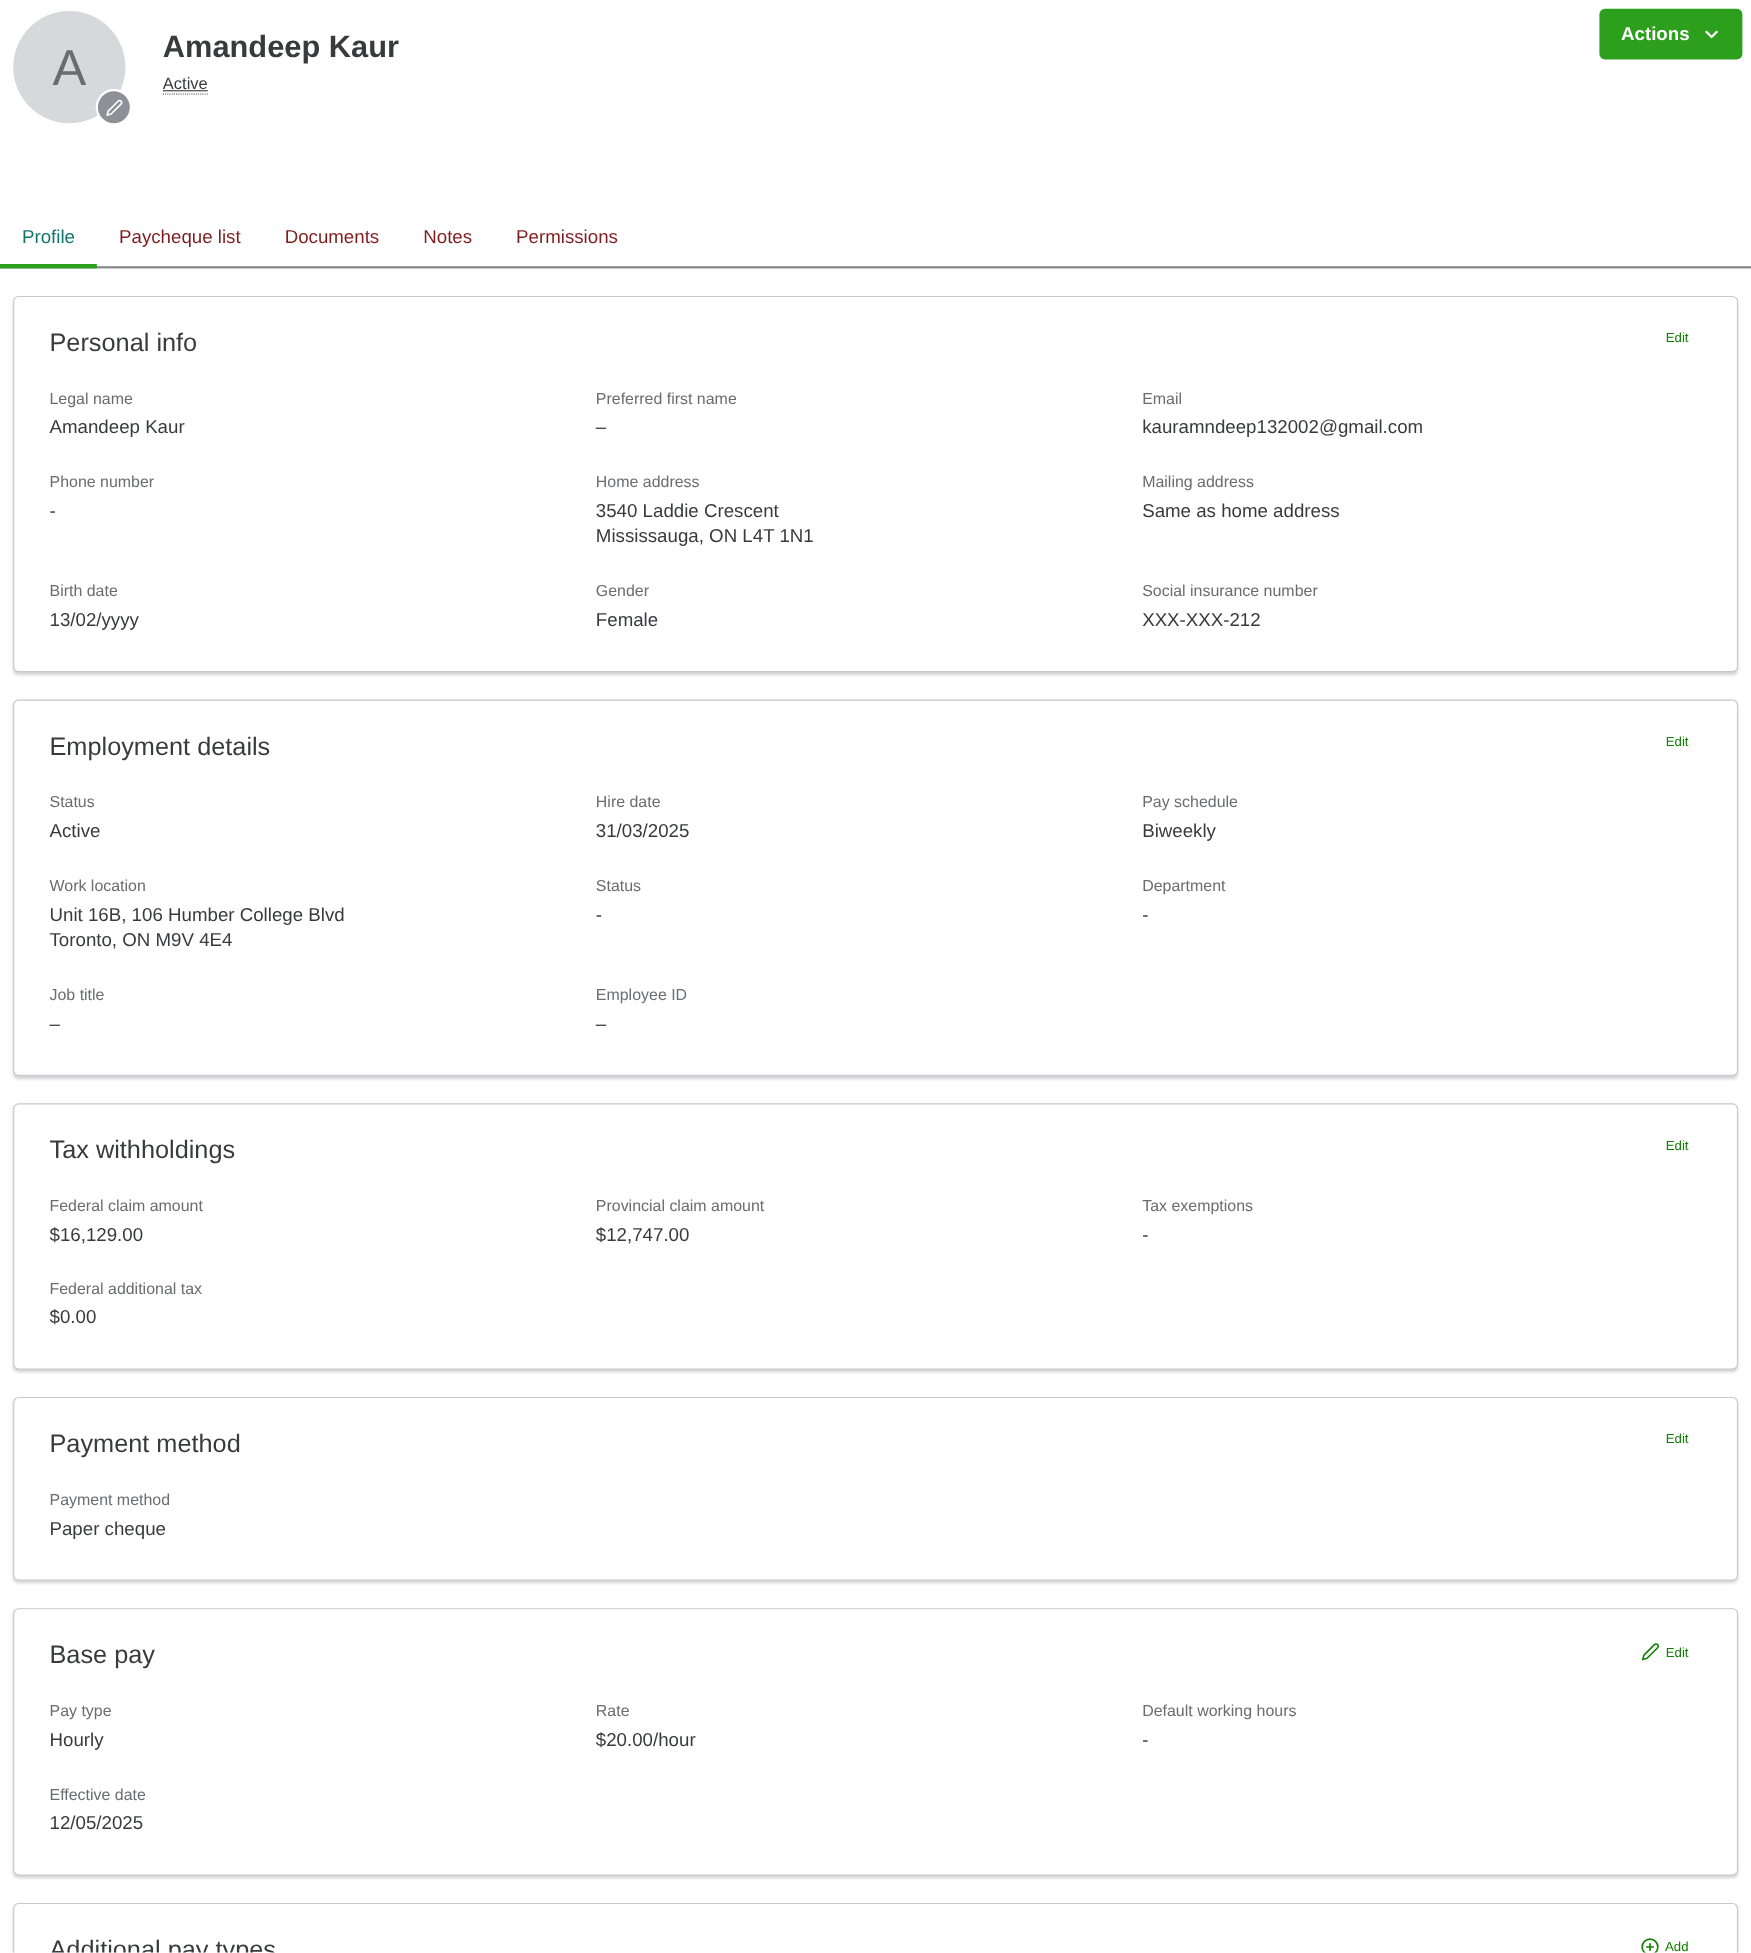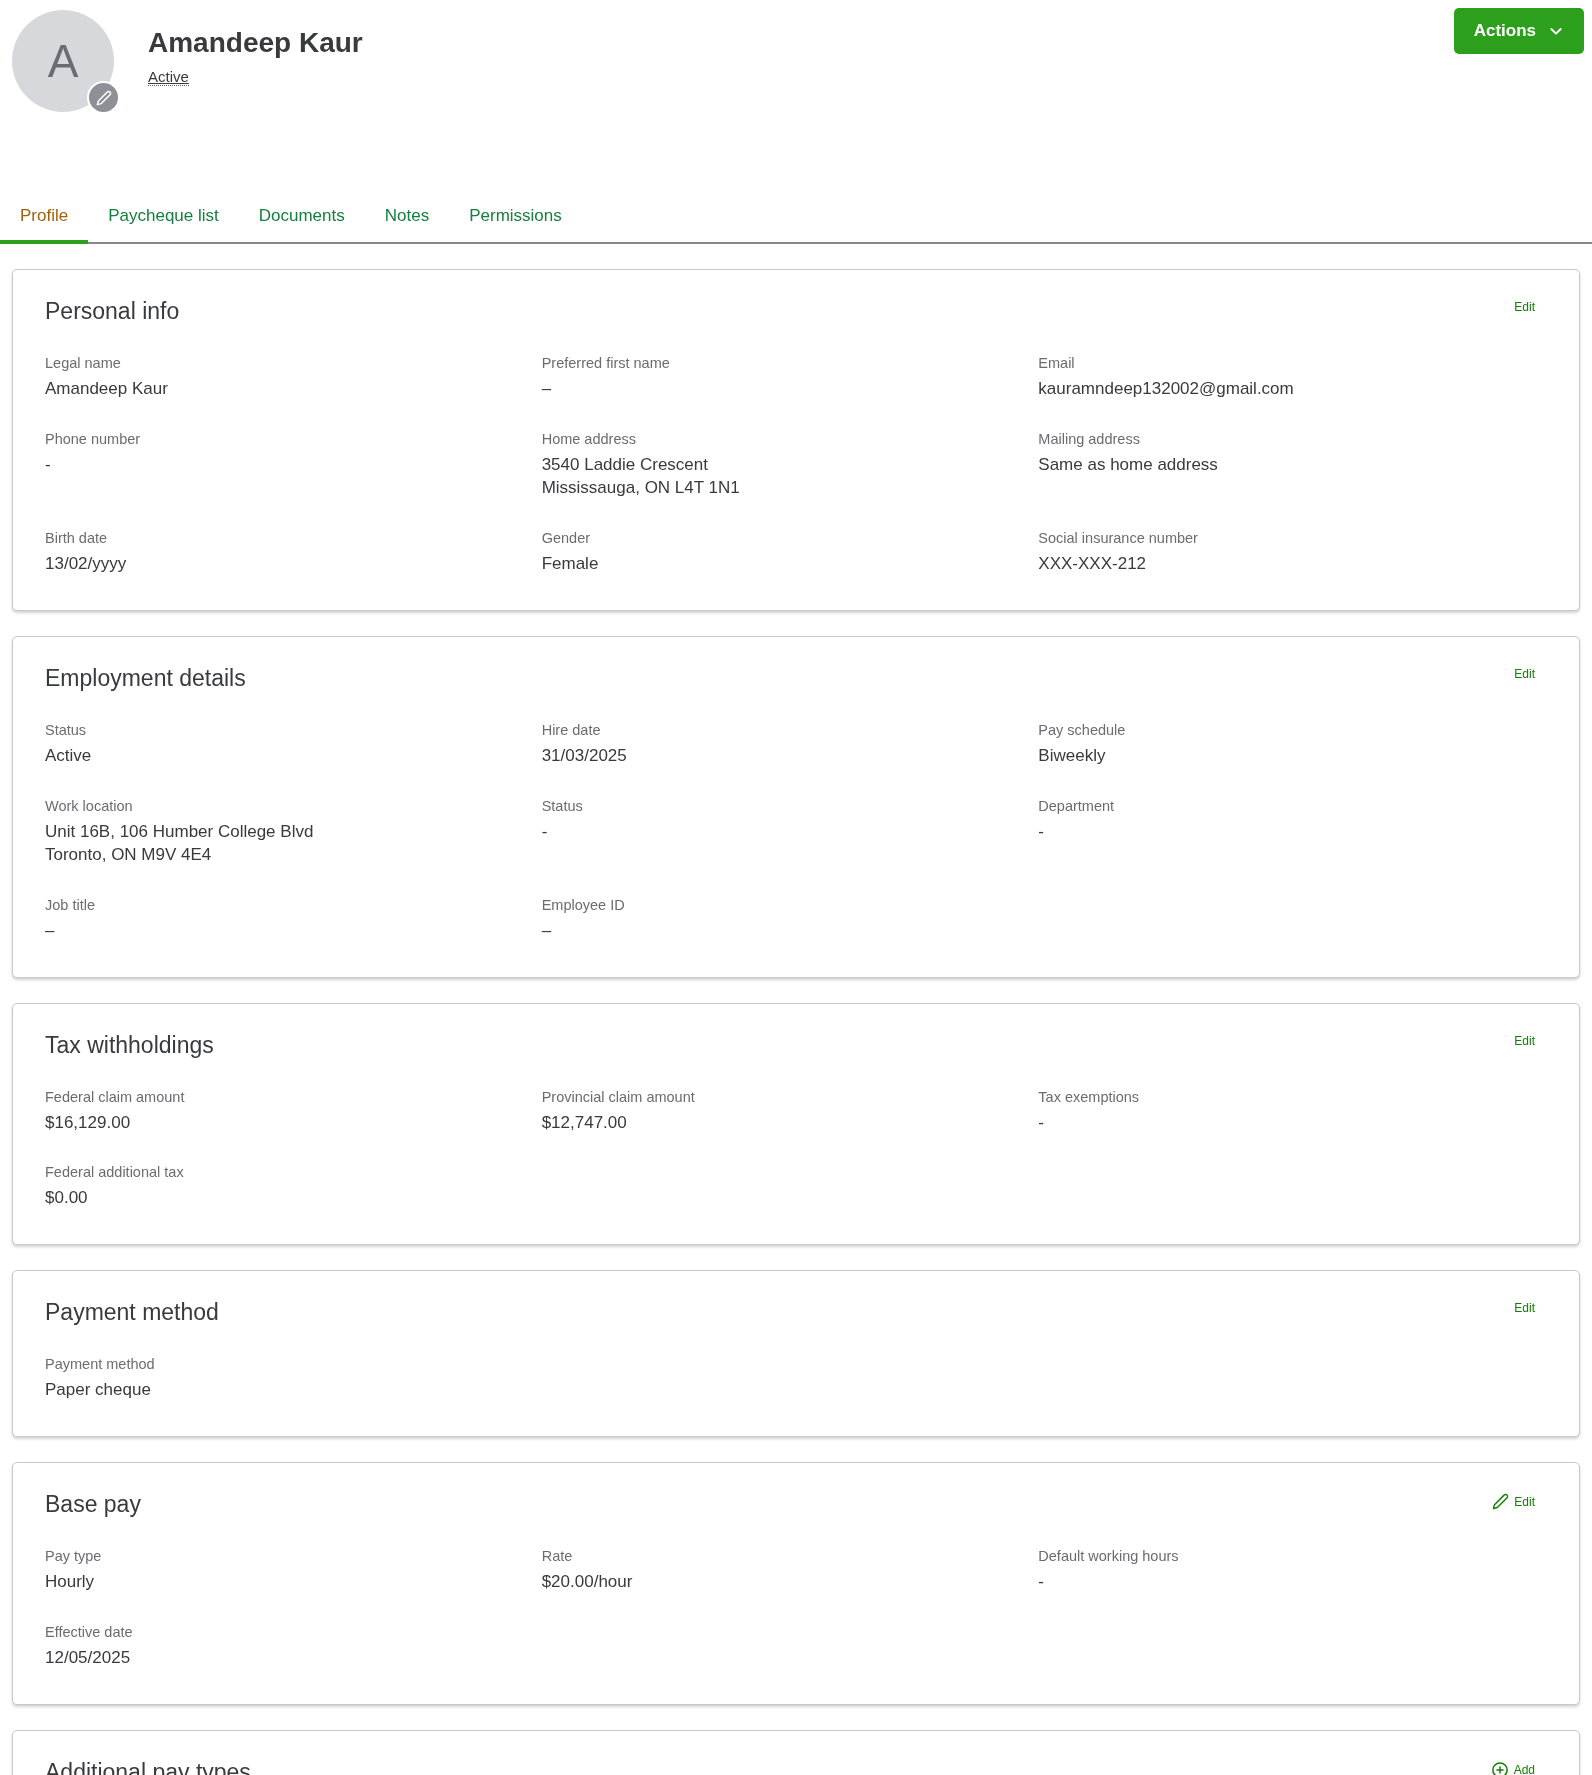--- a/index.html
+++ b/index.html
@@ -35,23 +35,23 @@
     position:absolute; top:8px; right:8px;
     background:#2ca01c; color:#fff; font-weight:700; font-size:17px;
     font-family:inherit; border:none; border-radius:5px; height:46px;
     padding:0 20px; display:flex; align-items:center; gap:12px; cursor:pointer;text-align:right;
   }
 
   
   .tabs { display:flex; margin-top:88px; padding:0; border-bottom:2px solid #84878c; }
   .tab {
     position:relative; padding:6px 20px 16px; font-size:17px;
-    color:#15803d; cursor:pointer; white-space:nowrap;
-  }
-  .tab.active { color:#a16207; }
+    color:#7f1d1d; cursor:pointer; white-space:nowrap;
+  }
+  .tab.active { color:#0f766e; }
   .tab.active::after {
     content:""; position:absolute; left:0; right:0; bottom:-2px;
     height:4px; background:#2ca01c;
   }
 
   
   main { padding:0 12px 0 12px; }
   .card {
     background:#fff; border:1px solid #c6c9ce; border-radius:5px;
     box-shadow:0 2px 3px rgba(0,0,0,0.18);

